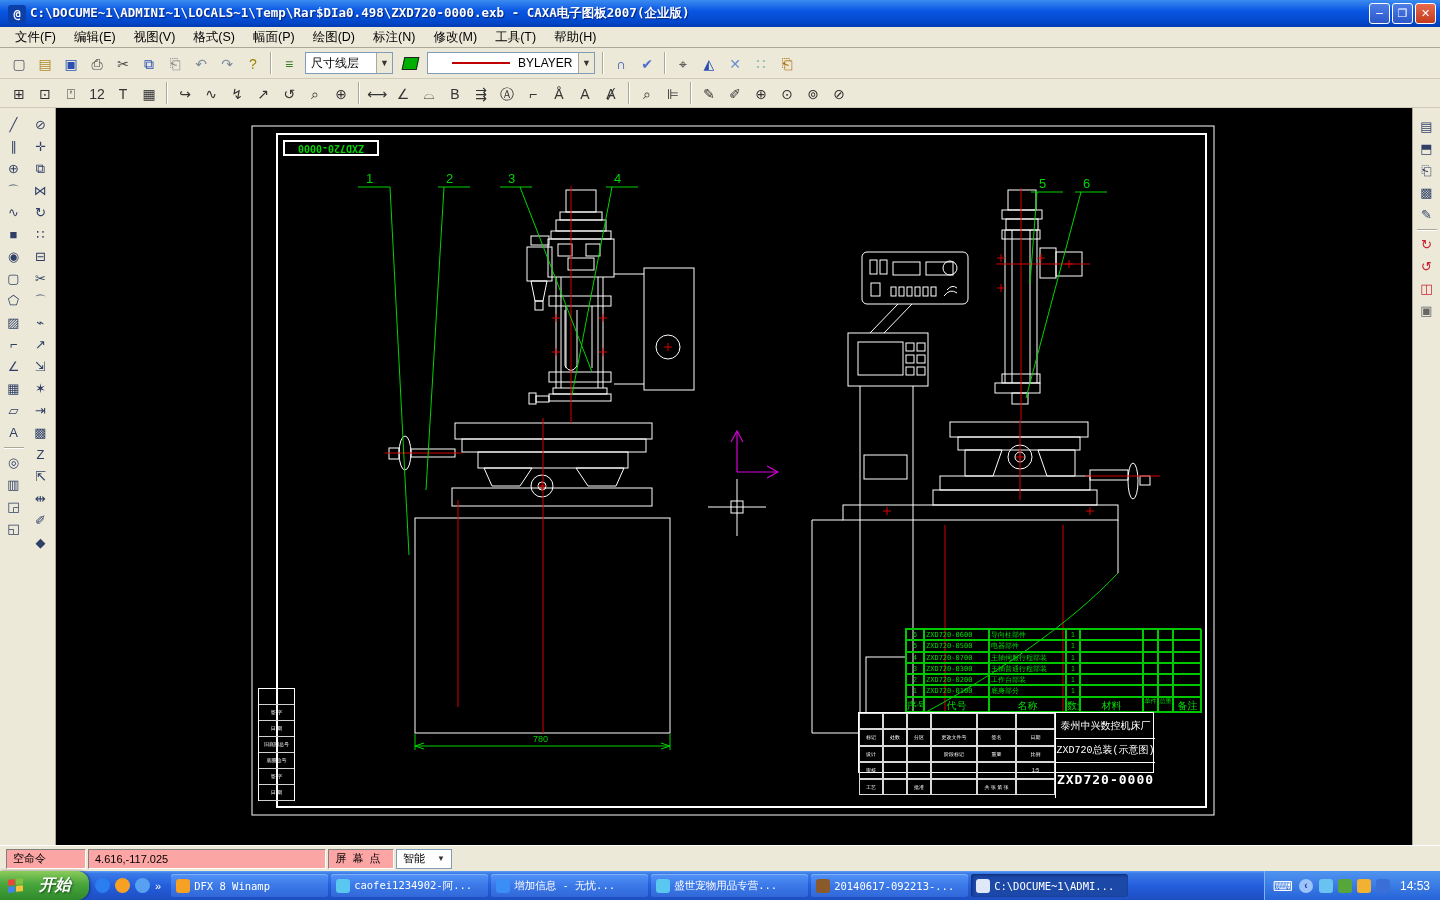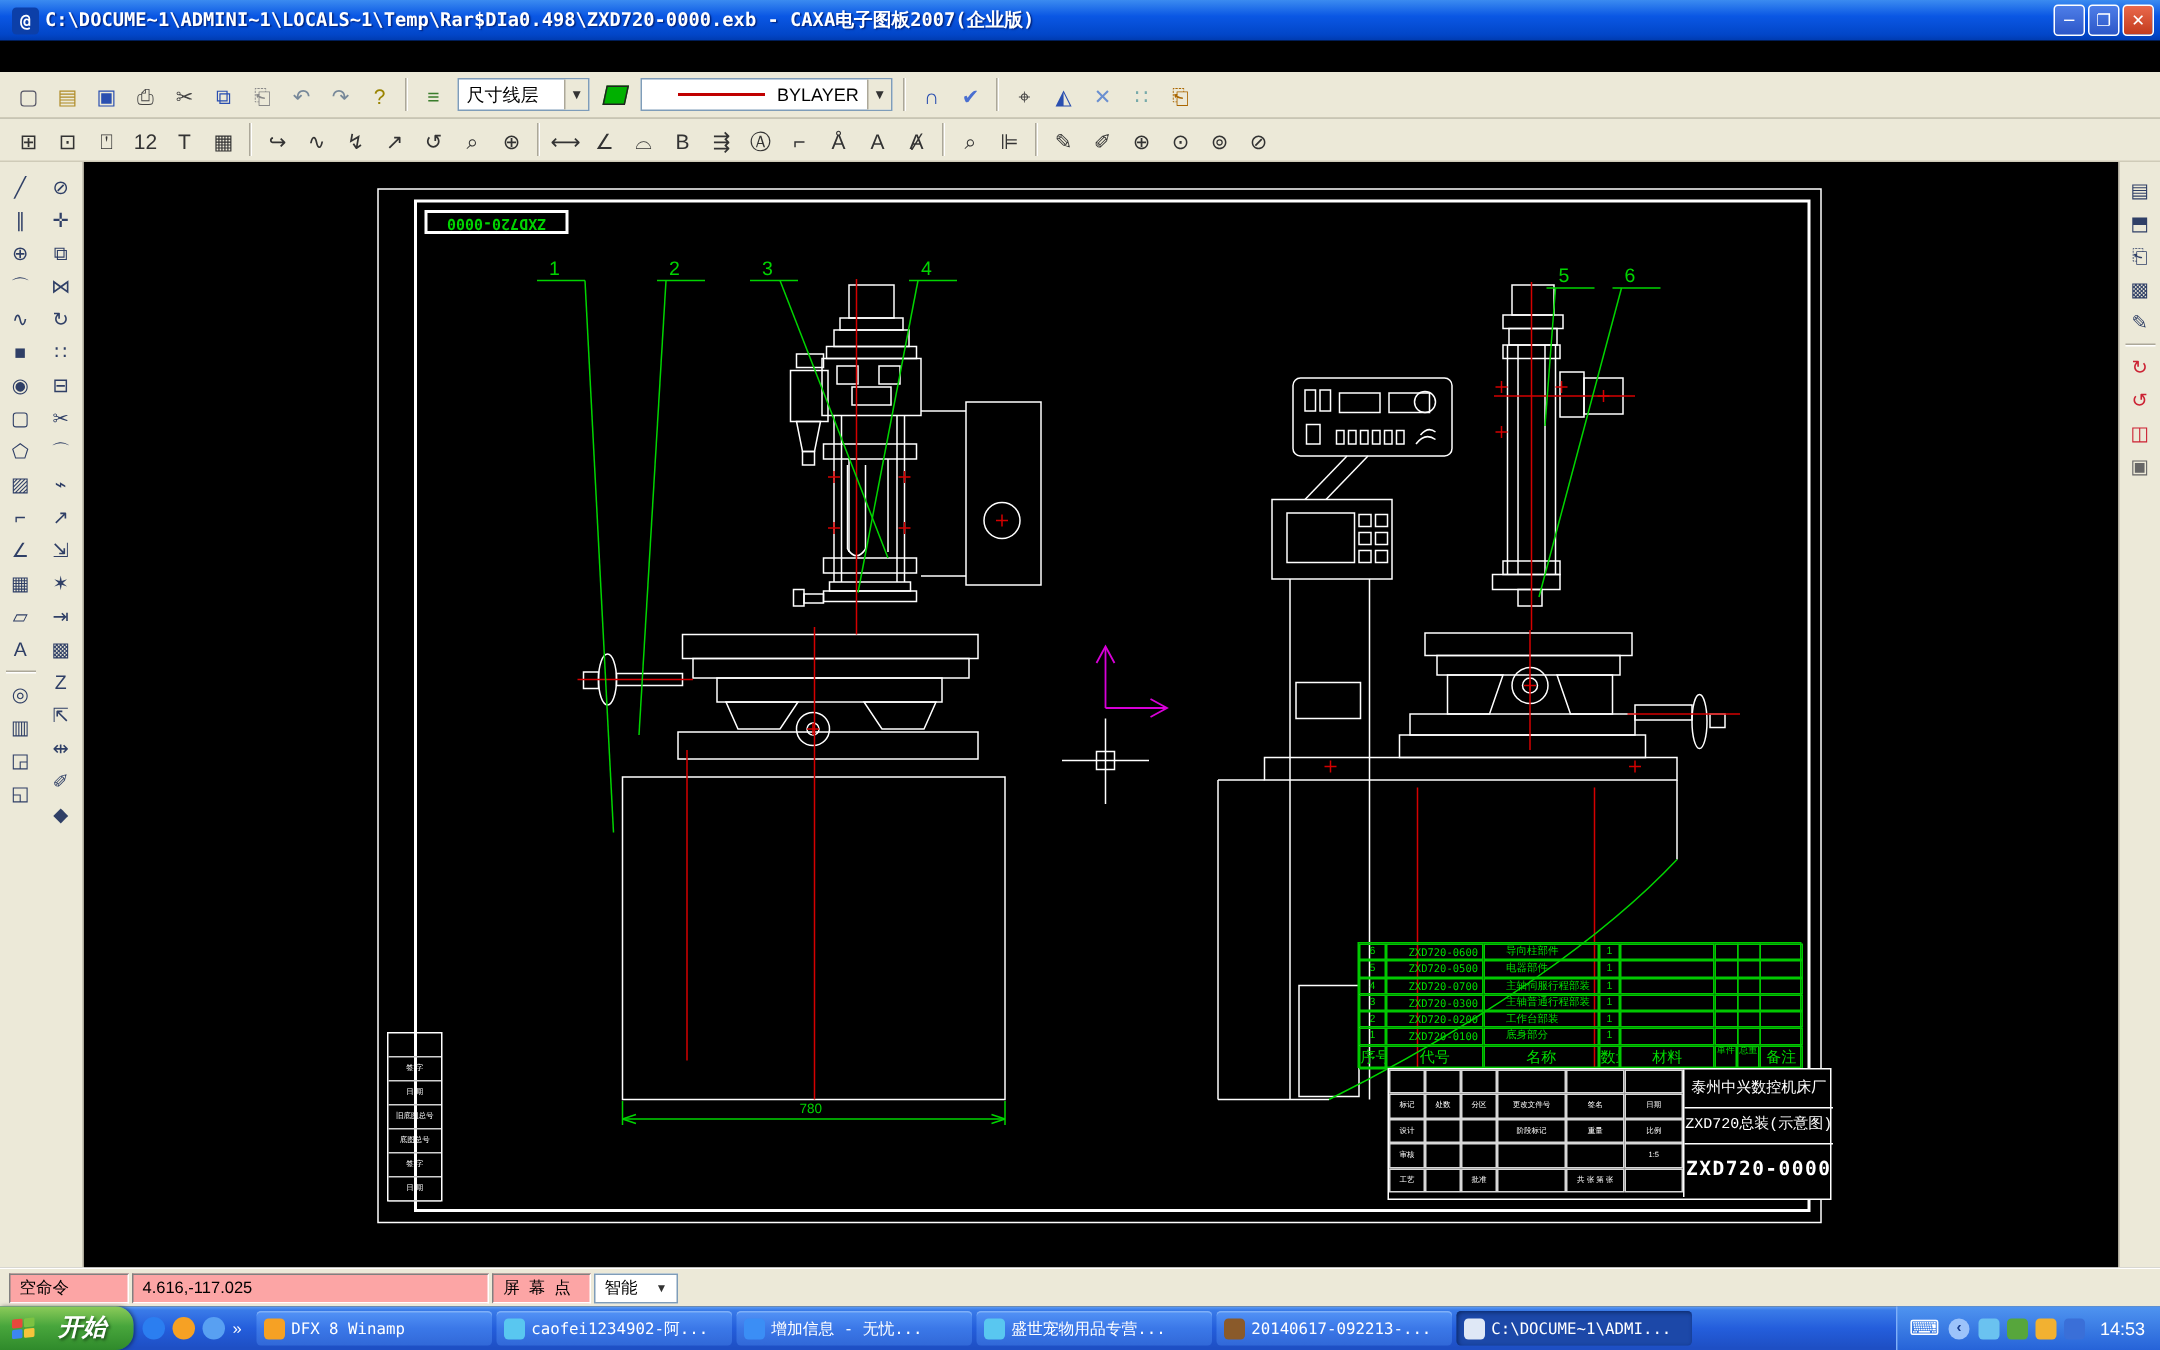--- a/index.html
+++ b/index.html
@@ -67,28 +67,28 @@
   
   #framelabel{position:absolute;left:227px;top:32px;width:96px;height:16px;background:#000;
     border:2px solid #fff;color:#00D400;font:bold 10px/12px "DejaVu Sans Mono",monospace;
     text-align:center;transform:rotate(180deg);}
 
   
   #bom{position:absolute;left:849px;top:520px;width:296px;height:84px;display:grid;
     grid-template-columns:18px 65px 77px 14px 63px 15px 15px 29px;
     grid-template-rows:repeat(6,11.3px) 16px;border:1px solid #00C800;}
   .bc{border:0.5px solid #00C800;color:#00DC00;font-size:7px;line-height:10px;
-    overflow:hidden;white-space:nowrap;padding-left:14px;}
+    overflow:hidden;white-space:nowrap;padding-left:1px;}
   .bc.center{text-align:center;padding-left:0;}
   .bh{border:0.5px solid #00C800;color:#00DC00;font-size:10px;line-height:15px;text-align:center;
     overflow:hidden;white-space:nowrap;}
   .bh.small{font-size:6px;line-height:7px;}
 
   
-  #tblock{position:absolute;left:869px;top:604px;width:296px;height:88px;border:1.5px solid #fff;
+  #tblock{position:absolute;left:802px;top:604px;width:296px;height:61px;border:1.5px solid #fff;
     background:#000;}
   #tbleft{position:absolute;left:0;top:0;width:196px;height:85px;display:grid;
     grid-template-columns:24px 24px 24px 46px 39px 39px;grid-template-rows:repeat(5,16.4px);}
   .tg{border:0.5px solid #d8d8d8;color:#fff;font-size:5px;line-height:15px;text-align:center;
     overflow:hidden;white-space:nowrap;}
   #tbright{position:absolute;left:196px;top:0;width:100px;height:85px;border-left:1px solid #fff;}
   .tbr{border-bottom:1px solid #fff;color:#fff;text-align:center;overflow:hidden;white-space:nowrap;}
   #tb-factory{height:26px;font-size:10px;line-height:26px;}
   #tb-title{height:24px;font-size:10px;line-height:24px;font-family:Liberation Mono, monospace;}
   #tb-code{height:33px;border-bottom:none;font:bold 13px/33px "DejaVu Sans Mono",monospace;letter-spacing:1px;}
@@ -143,20 +143,32 @@
 <body>
 
 <div id="app">
 
   <div id="titlebar">
     <span id="appicon">@</span>
     <span id="wtitle">C:\DOCUME~1\ADMINI~1\LOCALS~1\Temp\Rar$DIa0.498\ZXD720-0000.exb - CAXA电子图板2007(企业版)</span>
     <span id="winbtns"><div class="wbtn" style="display: inline-block;">─</div><div class="wbtn" style="display: inline-block;">❐</div><div class="wbtn close" style="display: inline-block;">✕</div></span>
   </div>
 
+  <div id="menubar">
+      <div class="menu-item">文件(F)</div>
+      <div class="menu-item">编辑(E)</div>
+      <div class="menu-item">视图(V)</div>
+      <div class="menu-item">格式(S)</div>
+      <div class="menu-item">幅面(P)</div>
+      <div class="menu-item">绘图(D)</div>
+      <div class="menu-item">标注(N)</div>
+      <div class="menu-item">修改(M)</div>
+      <div class="menu-item">工具(T)</div>
+      <div class="menu-item">帮助(H)</div>
+    </div>
 
   <div id="tb1" class="toolbar">
     <div id="tb1g1" style="display:flex">
         <div class="tbtn" style="color: rgb(85, 85, 102);">▢</div>
         <div class="tbtn" style="color: rgb(176, 141, 42);">▤</div>
         <div class="tbtn" style="color: rgb(42, 79, 176);">▣</div>
         <div class="tbtn" style="color: rgb(68, 68, 68);">⎙</div>
         <div class="tbtn" style="color: rgb(68, 68, 68);">✂</div>
         <div class="tbtn" style="color: rgb(42, 79, 176);">⧉</div>
         <div class="tbtn" style="color: rgb(136, 136, 136);">⎗</div>

